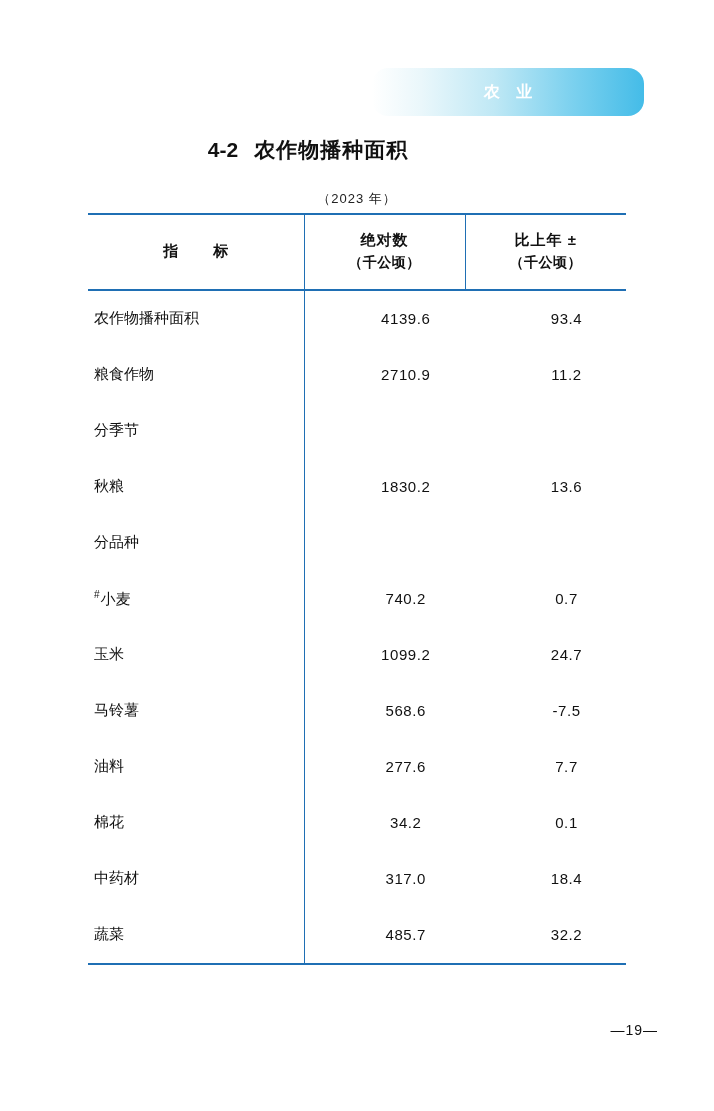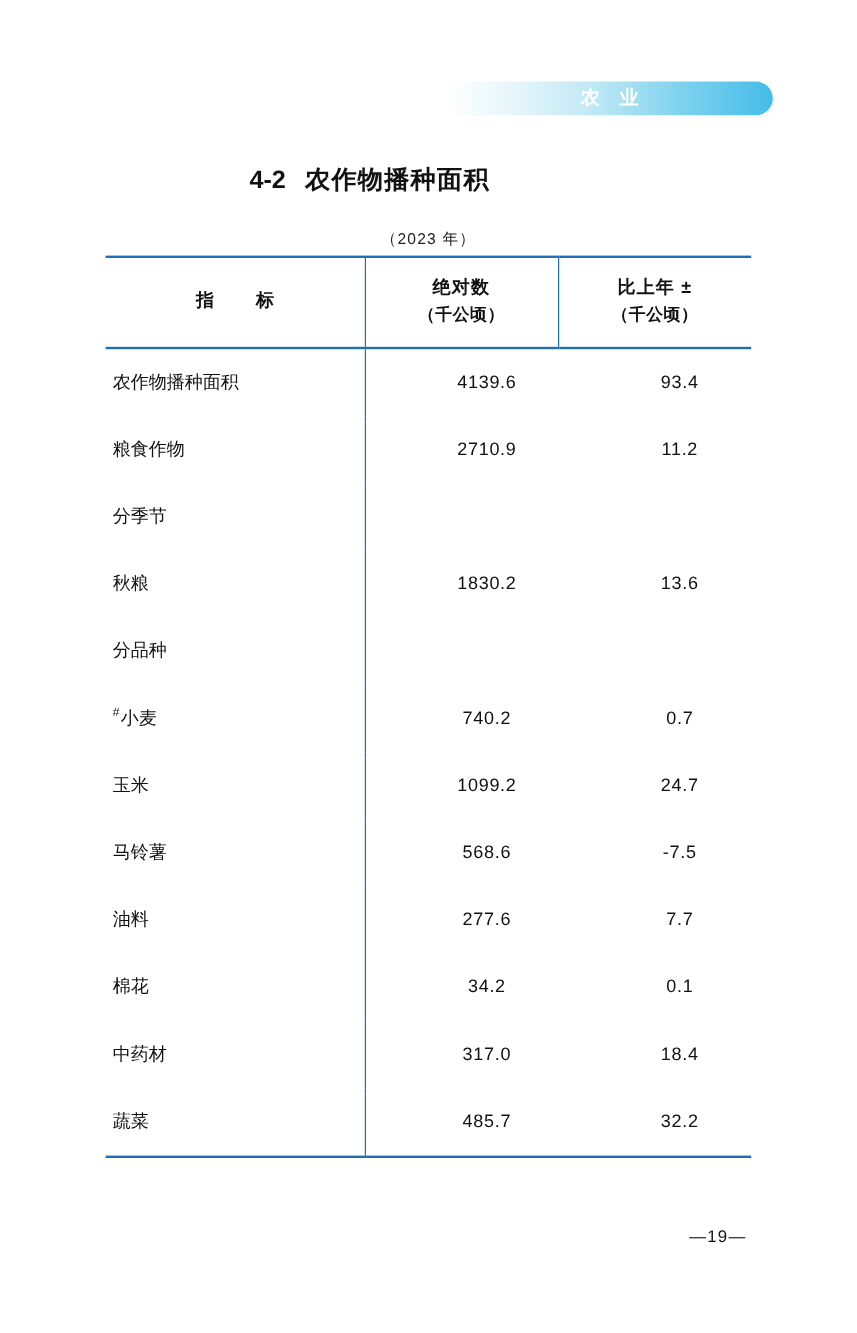--- a/index.html
+++ b/index.html
@@ -15,21 +15,21 @@
     position: relative;
     overflow: hidden;
   }
 
   
   .banner {
     position: absolute;
     top: 68px;
     left: 372px;
     width: 272px;
-    height: 28px;
+    height: 48px;
     border-radius: 16px;
     background: linear-gradient(to right, #ffffff 0%, #eaf7fb 18%, #bfe8f5 45%, #7fd2ef 72%, #44bce8 100%);
     display: flex;
     align-items: center;
     justify-content: center;
   }
   .banner-text {
     color: #ffffff;
     font-size: 16px;
     letter-spacing: 6px;
@@ -131,21 +131,21 @@
     margin-right: 1px;
   }
 
   
   .page-number {
     position: absolute;
     top: 1022px;
     left: 0;
     width: 714px;
     text-align: right;
-    padding-right: 92px;
+    padding-right: 56px;
     box-sizing: border-box;
     font-size: 14px;
     color: #111111;
     letter-spacing: 1px;
   }
 </style>
 </head>
 <body>
 
 <div class="banner">

